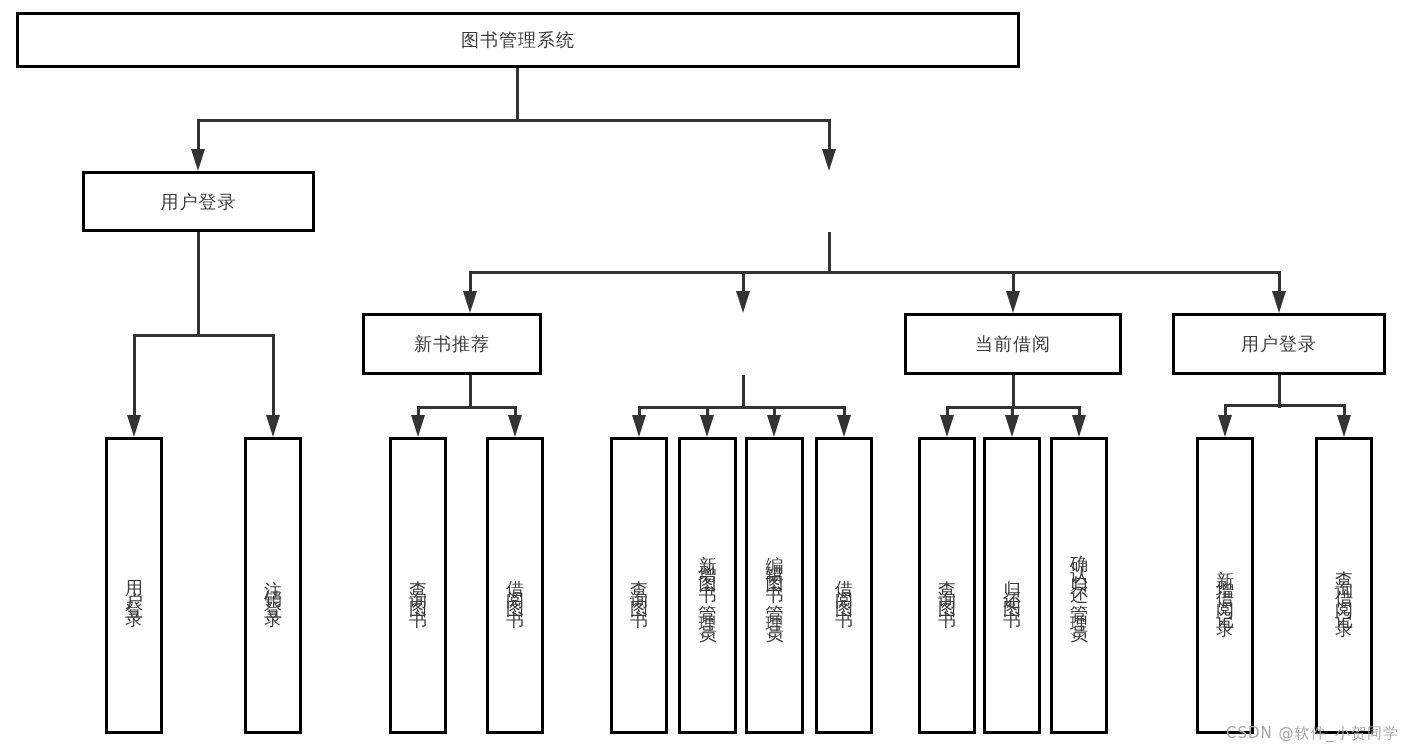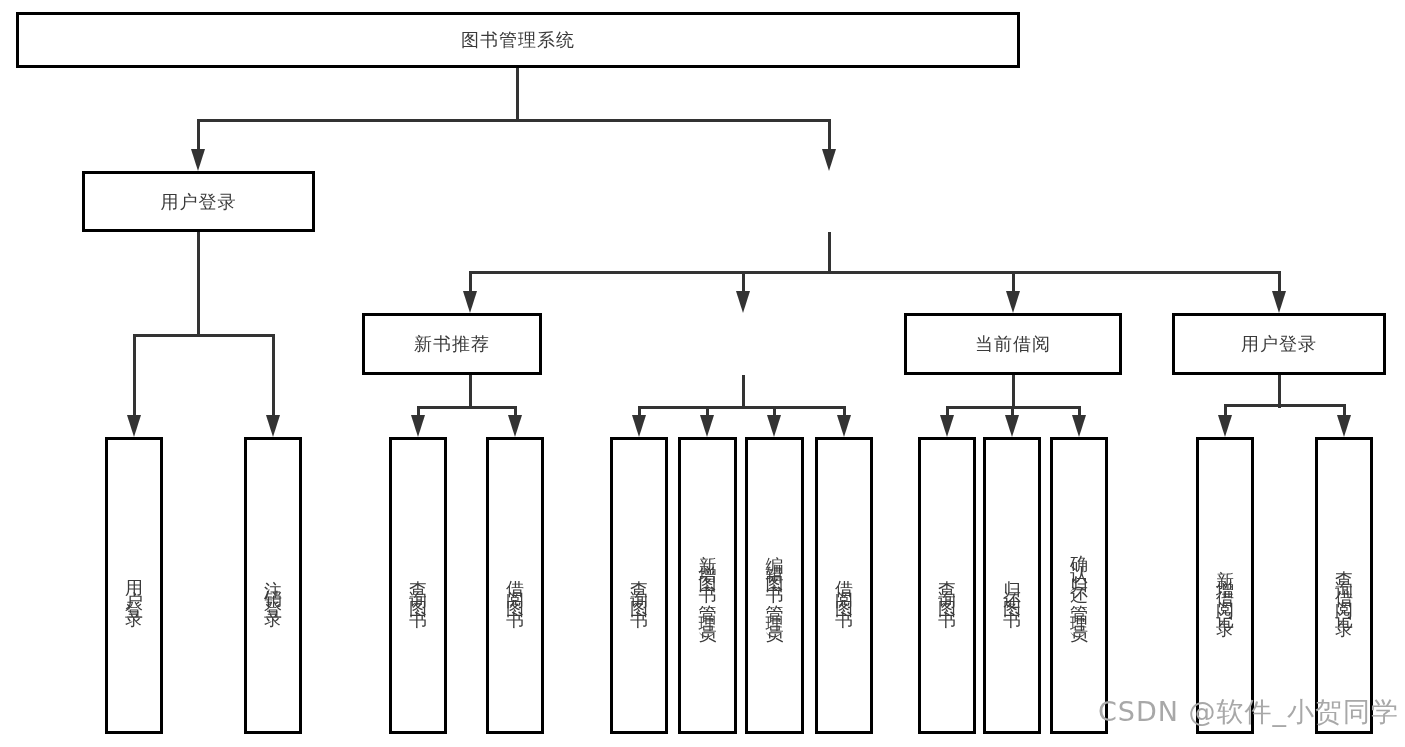--- a/index.html
+++ b/index.html
@@ -13,21 +13,21 @@
   }
   .box .lbl{font-size:18px;letter-spacing:1px;white-space:nowrap;}
   .vtext{
     writing-mode:vertical-rl;text-orientation:mixed;
     font-size:18px;letter-spacing:10px;line-height:1;white-space:nowrap;
   }
   .hl{position:absolute;height:3px;background:#333333;}
   .vl{position:absolute;width:3px;background:#333333;}
   .ah{position:absolute;width:0;height:0;border-left:7px solid transparent;border-right:7px solid transparent;border-top:22px solid #333333;}
   .watermark{
-    position:absolute;right:6px;bottom:17px;font-size:27px;color:#a8a8a8;letter-spacing:1px;
+    position:absolute;right:6px;bottom:4px;font-size:15px;color:#a8a8a8;letter-spacing:1px;
   }
 </style>
 </head>
 <body>
 
 <div class="stage">
 
   <div class="box" style="left:16px;top:12px;width:1004px;height:56px">
     <span class="lbl">图书管理系统</span>
   </div>

